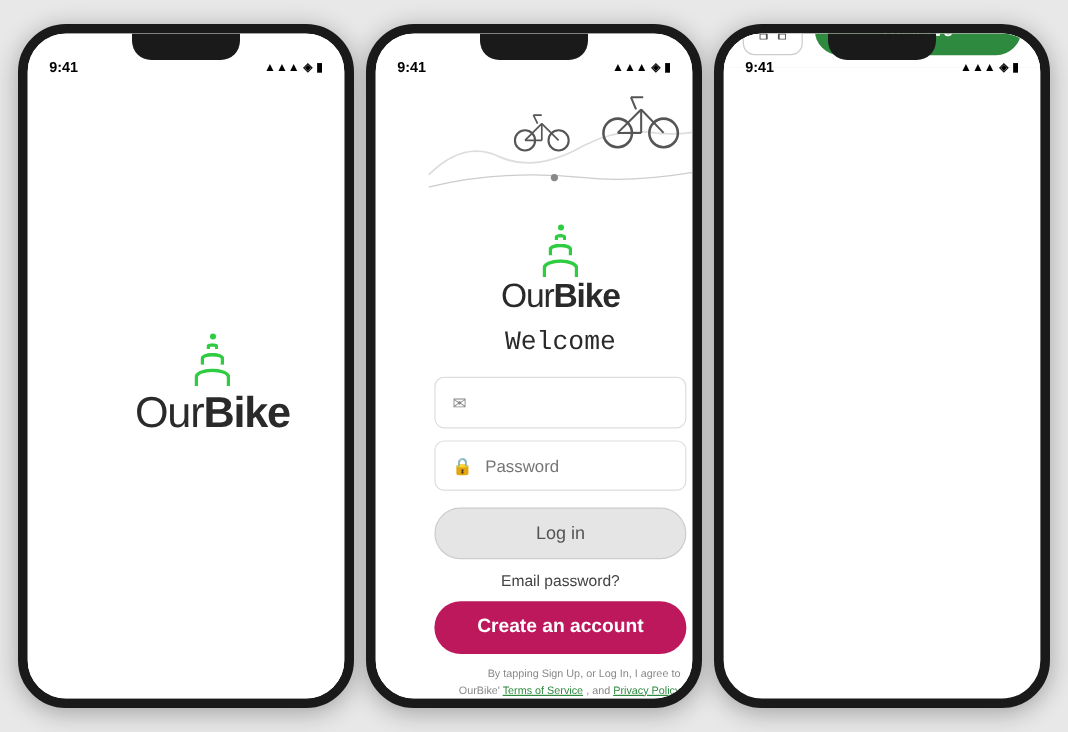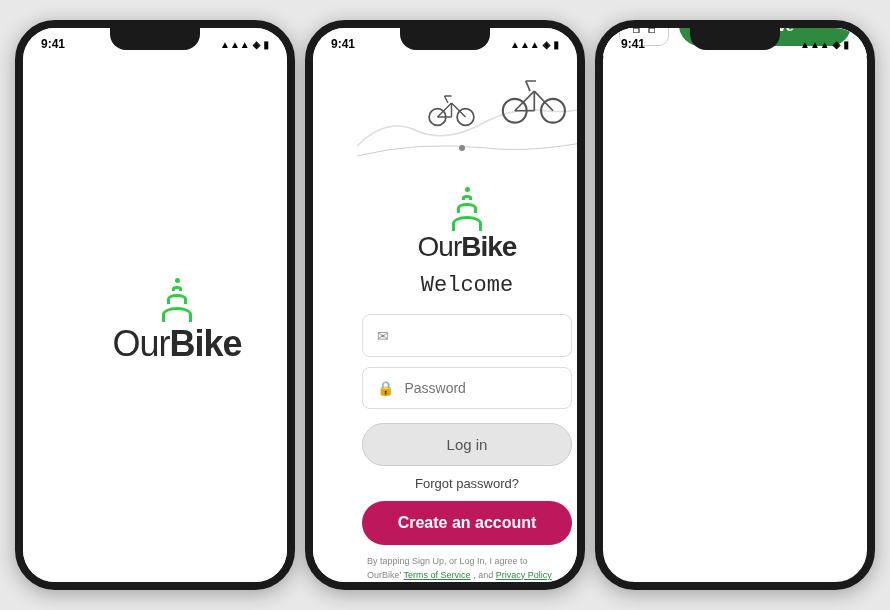--- a/index.html
+++ b/index.html
@@ -38,21 +38,21 @@
       width: 90px;
       height: 22px;
       background: #1a1a1a;
       border-radius: 0 0 16px 16px;
       z-index: 100;
     }
 
     
     .status-bar {
       position: absolute;
-      top: 0;
+      top: 12px;
       left: 0;
       right: 0;
       height: 28px;
       display: flex;
       align-items: center;
       justify-content: space-between;
       padding: 4px 18px 0;
       font-size: 11px;
       font-weight: 600;
       z-index: 99;
@@ -196,21 +196,21 @@
       font-size: 16px;
       font-weight: 600;
       cursor: pointer;
       display: flex;
       align-items: center;
       justify-content: center;
     }
     .terms-text {
       font-size: 9px;
       color: #888;
-      text-align: left;
+      text-align: right;
       width: 200px;
       margin-top: 10px;
       line-height: 1.5;
     }
     .terms-text a { color: #2d8a3e; text-decoration: underline; }
 
     
     .phone3 .screen {
       background: #f0ede8;
       overflow: hidden;
@@ -339,21 +339,21 @@
       <span class="input-icon">✉</span>
     </div>
 
     <div class="input-field">
       <span class="input-icon">🔒</span>
       <input type="password" placeholder="Password" style="">
     </div>
 
     <button class="login-btn">Log in</button>
 
-    <div class="forgot-pw">Forgot password?</div>
+    <div class="forgot-pw">Email password?</div>
 
     <button class="create-account-btn">Create an account</button>
 
     <div class="terms-text">
       <span>By tapping Sign Up, or Log In, I agree to</span>
       <br>
       <span>OurBike'</span>
       <a href="#">Terms of Service</a>
       <span>, and</span>
       <a href="#">Privacy Policy</a>

